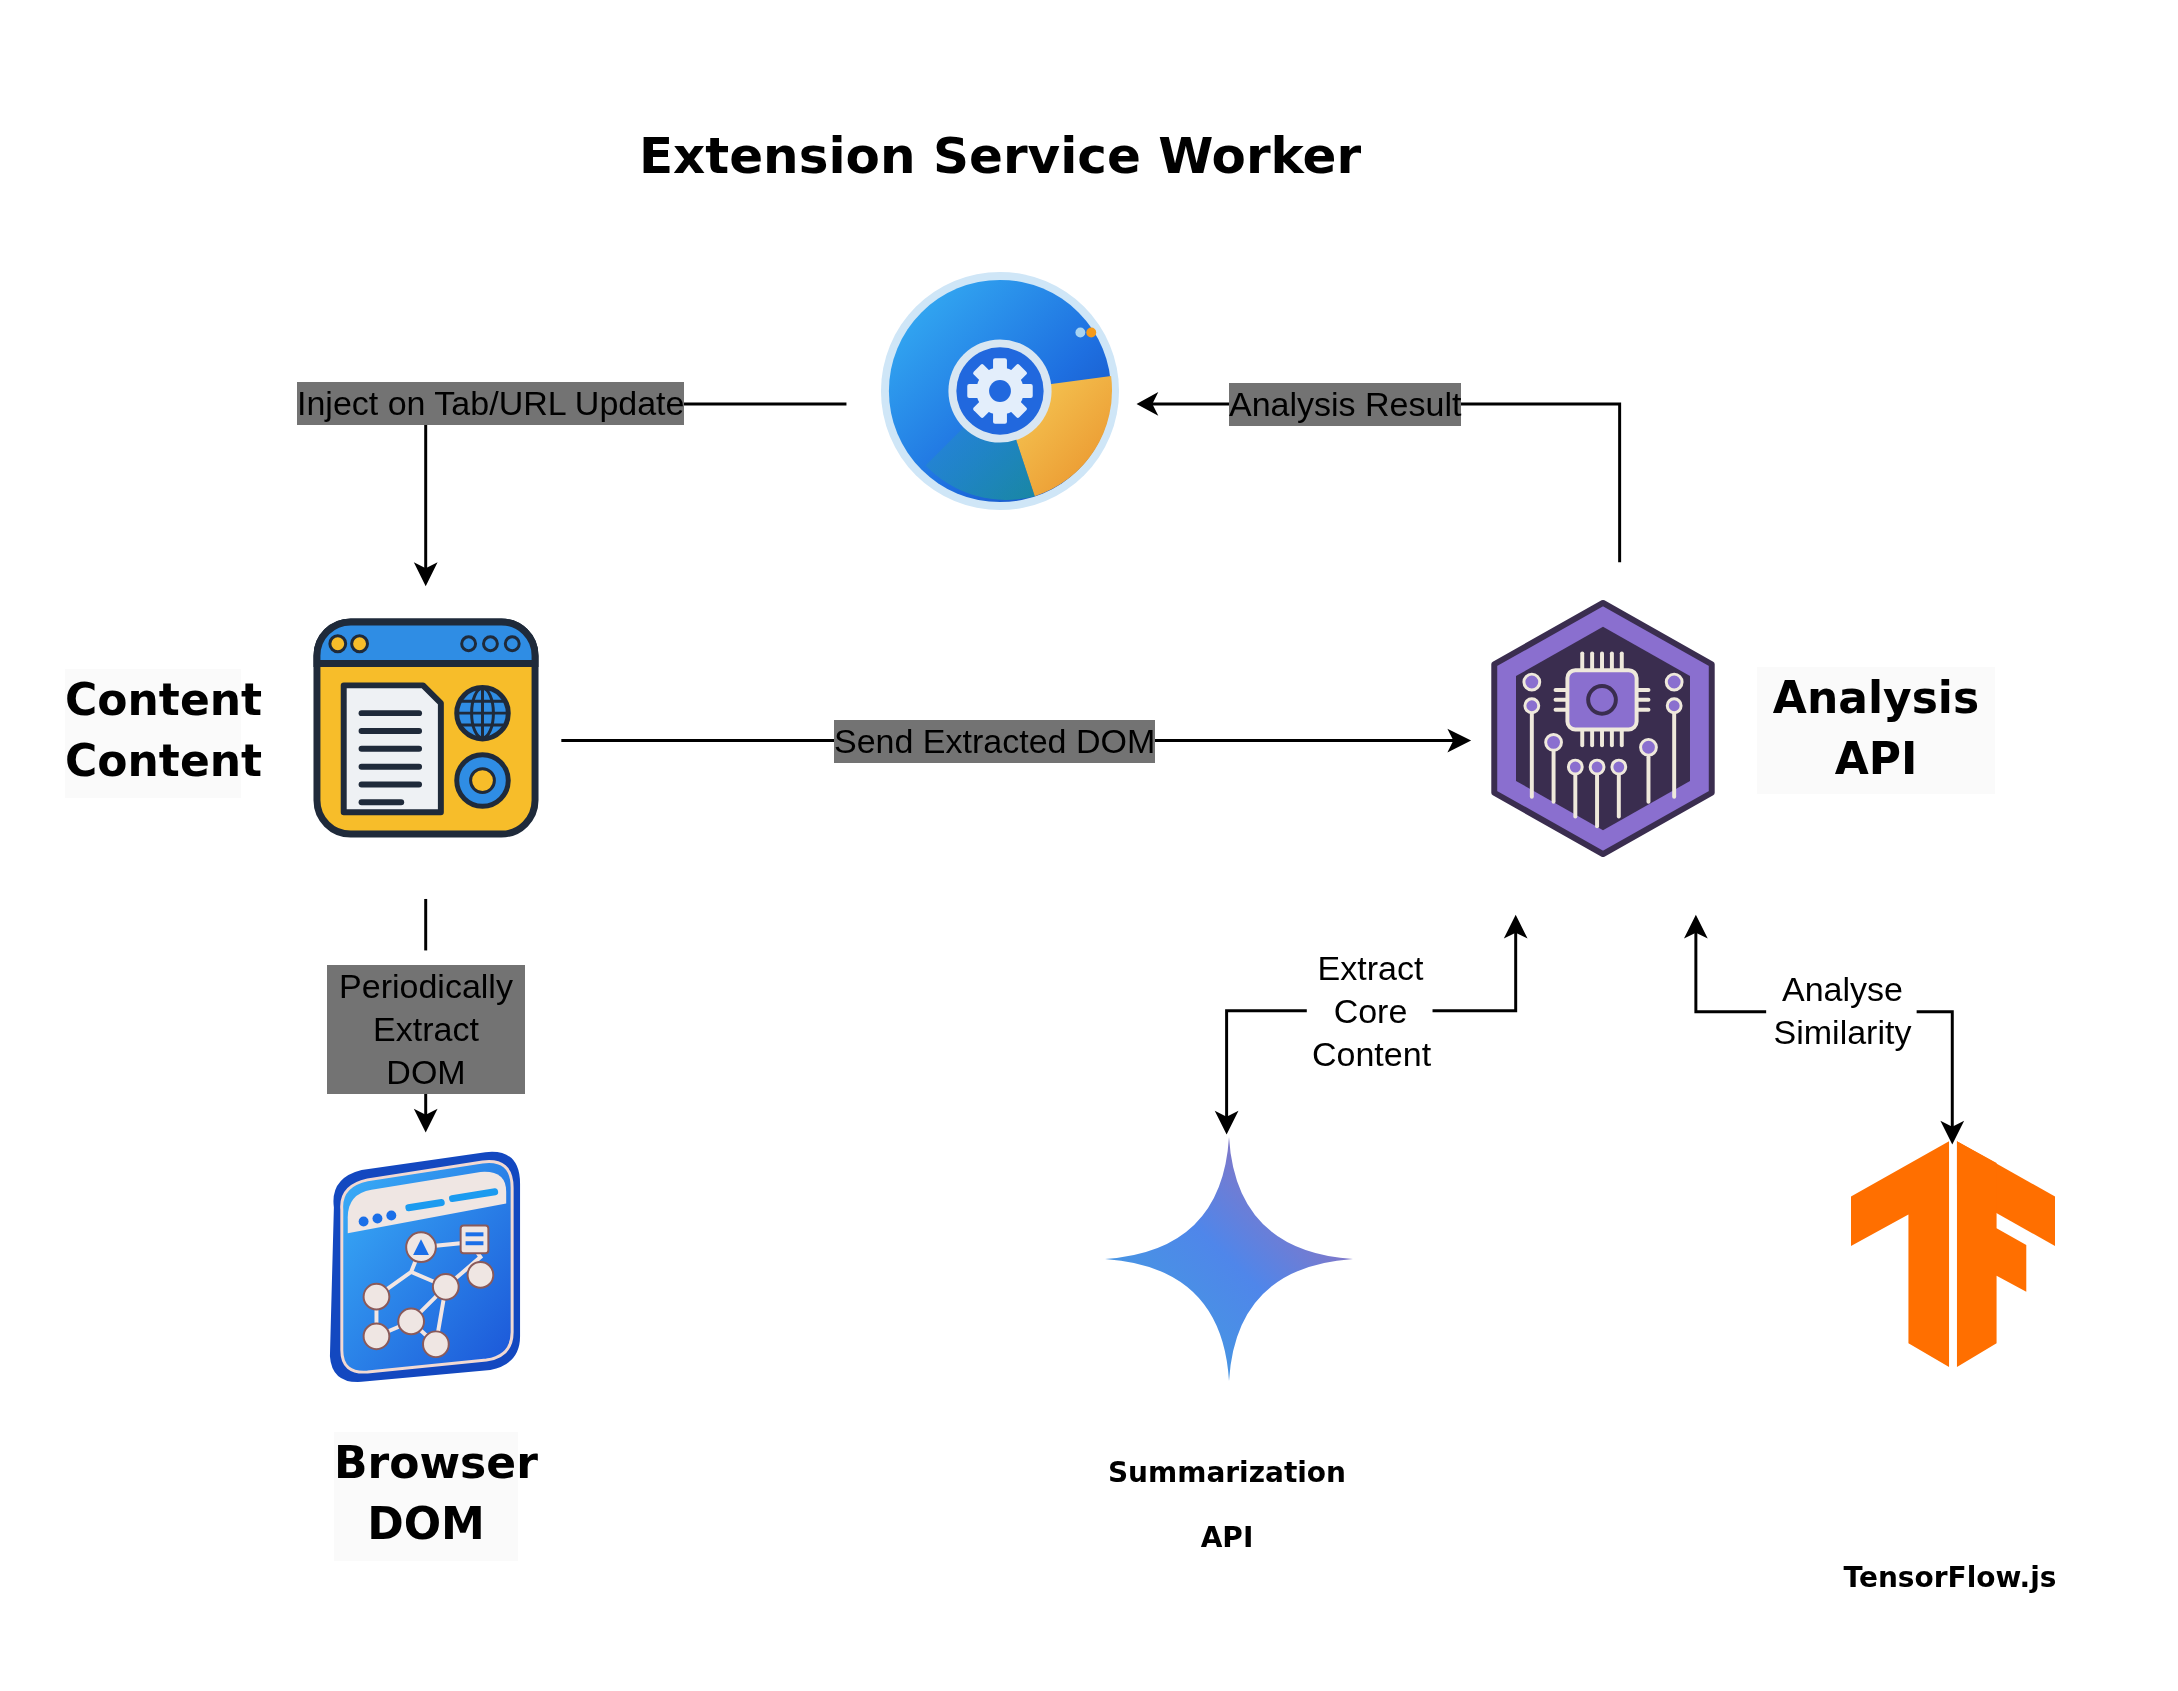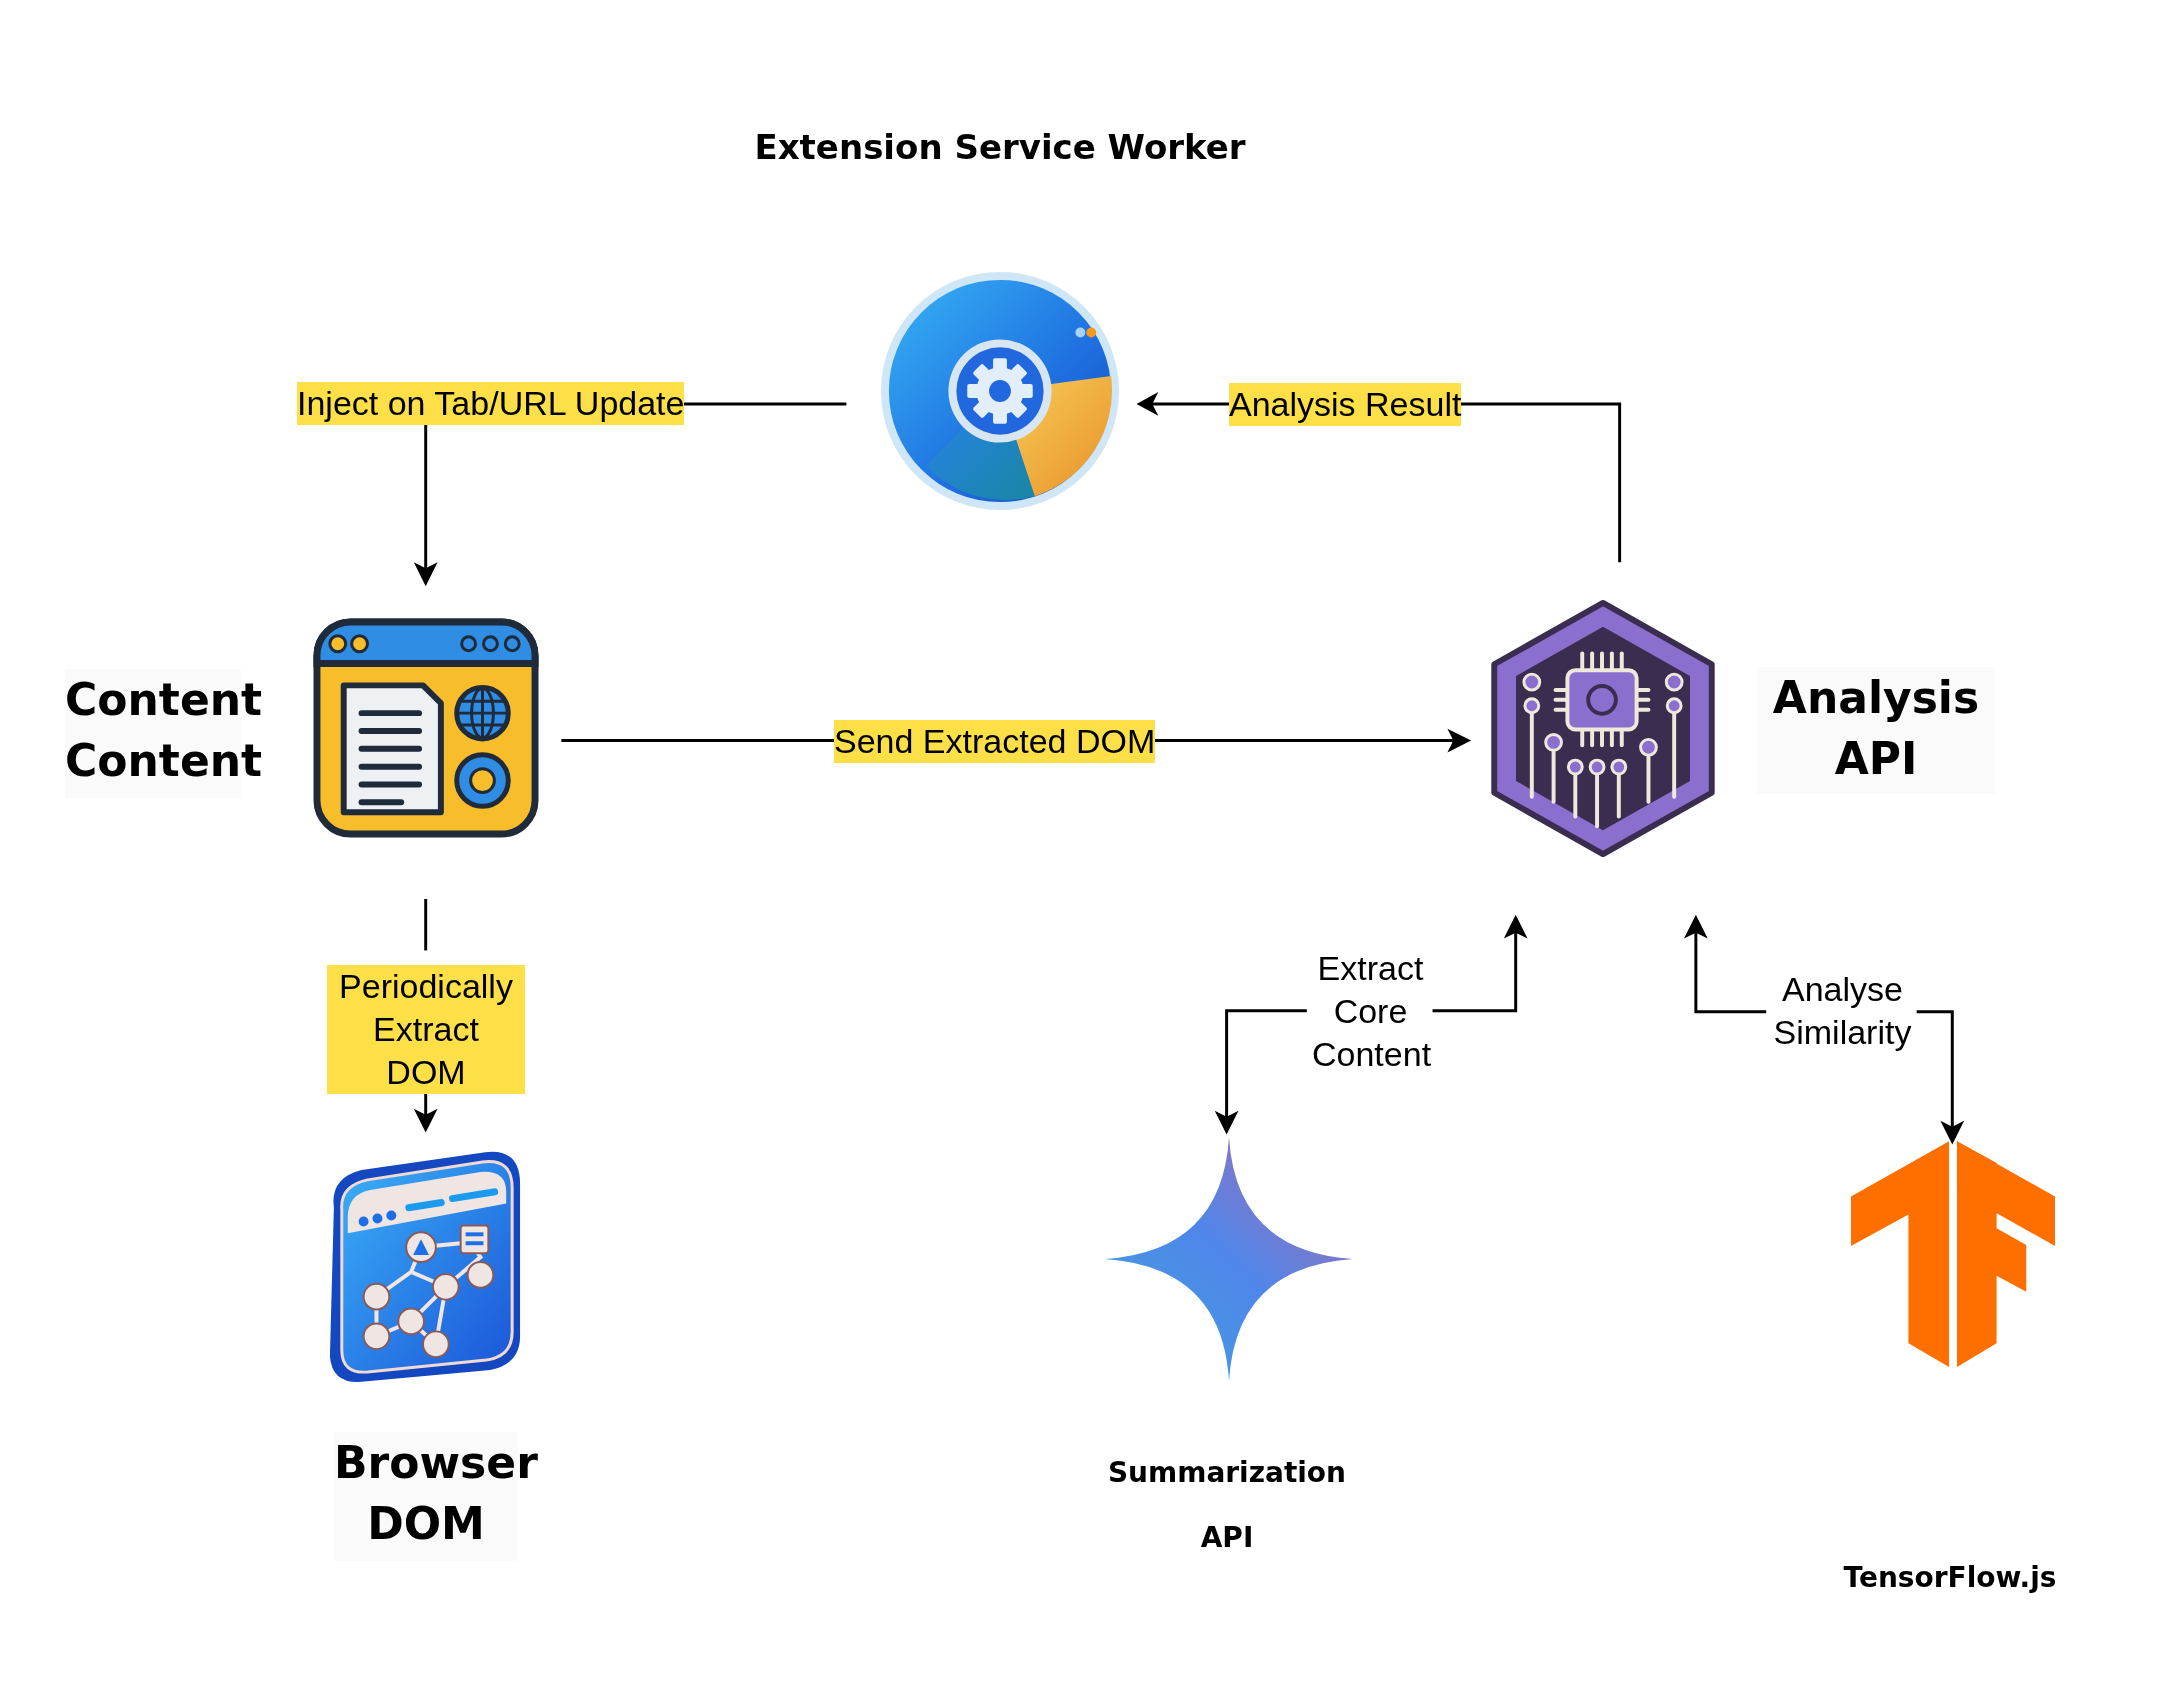--- a/index.html
+++ b/index.html
@@ -1,21 +1,21 @@
 <!DOCTYPE html>
 <html><head>
 <meta charset="utf-8">
 <style>
   html, body { margin: 0; padding: 0; background: #ffffff; }
   body { width: 2178px; height: 1692px; position: relative; overflow: hidden; font-family: "Liberation Sans", sans-serif; color: #000; }
   .abs { position: absolute; }
-  .title { left: 594px; top: 127px; width: 812px; text-align: center; font-family: "DejaVu Sans", sans-serif; font-weight: bold; font-size: 34px; letter-spacing: 0px; }
+  .title { left: 594px; top: 127px; width: 812px; text-align: center; font-family: "DejaVu Sans", sans-serif; font-weight: bold; font-size: 50px; letter-spacing: 0px; }
   .node-label { font-family: "DejaVu Sans", sans-serif; font-weight: bold; font-size: 44px; line-height: 61px; text-align: center; background: #fafafa; }
   .plain-label { font-family: "DejaVu Sans", sans-serif; font-weight: bold; font-size: 28px; line-height: 65px; text-align: center; }
-  .edge-label { font-family: "Liberation Sans", sans-serif; font-size: 34px; line-height: 43px; text-align: center; background: #fde047; white-space: nowrap; }
+  .edge-label { font-family: "Liberation Sans", sans-serif; font-size: 34px; line-height: 43px; text-align: center; background: #737373; white-space: nowrap; }
   svg.connectors { position: absolute; left: 0; top: 0; }
   .line { white-space: pre-line; display: block; }
 </style>
 </head>
 <body>
 
 <div class="abs title">Extension Service Worker</div>
 
 <svg class="connectors" width="2178" height="1692" viewBox="0 0 2200 1709">
   <defs>

